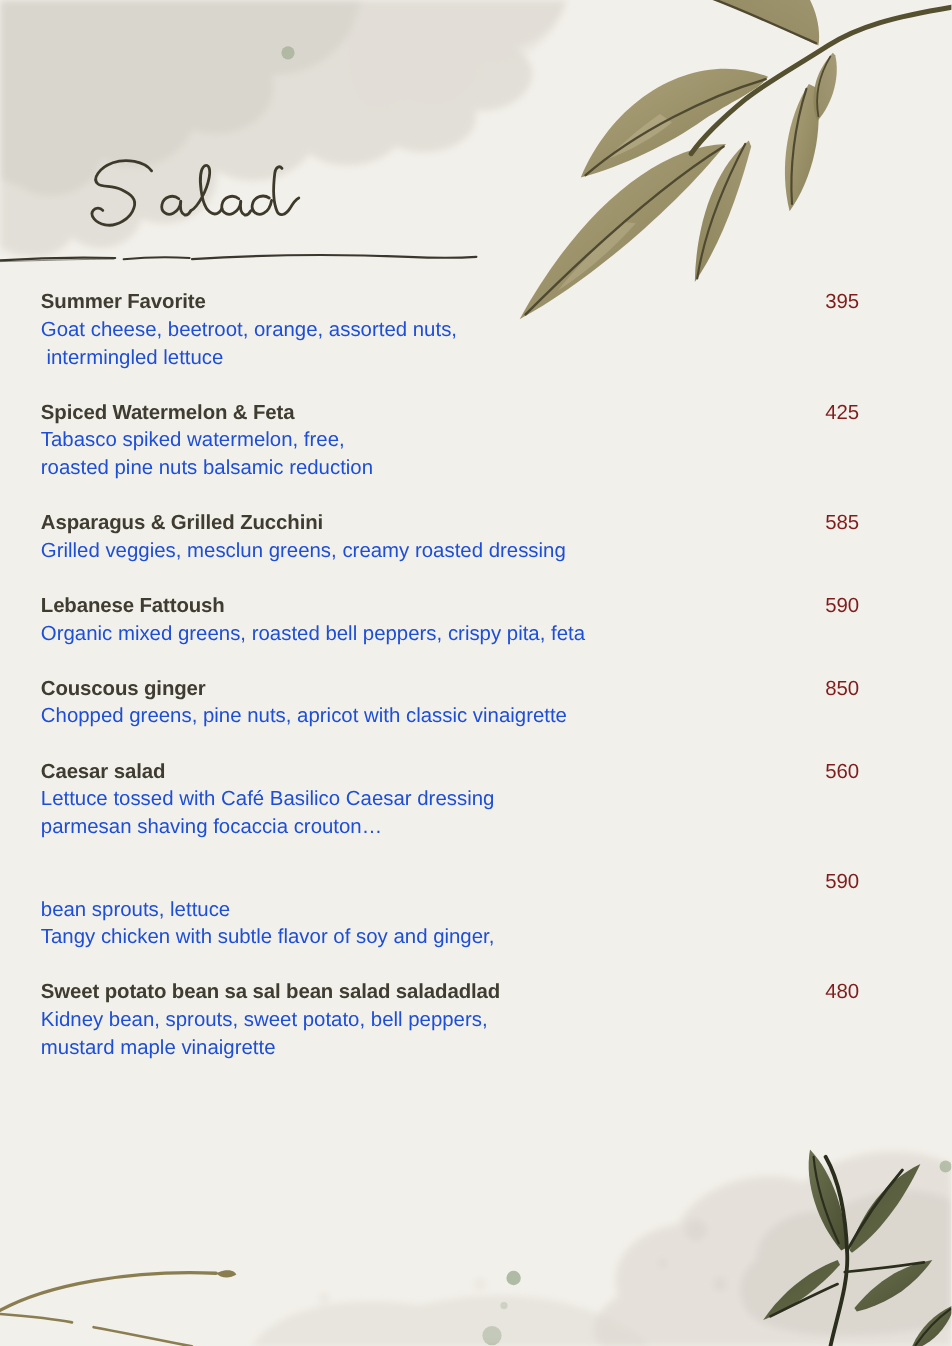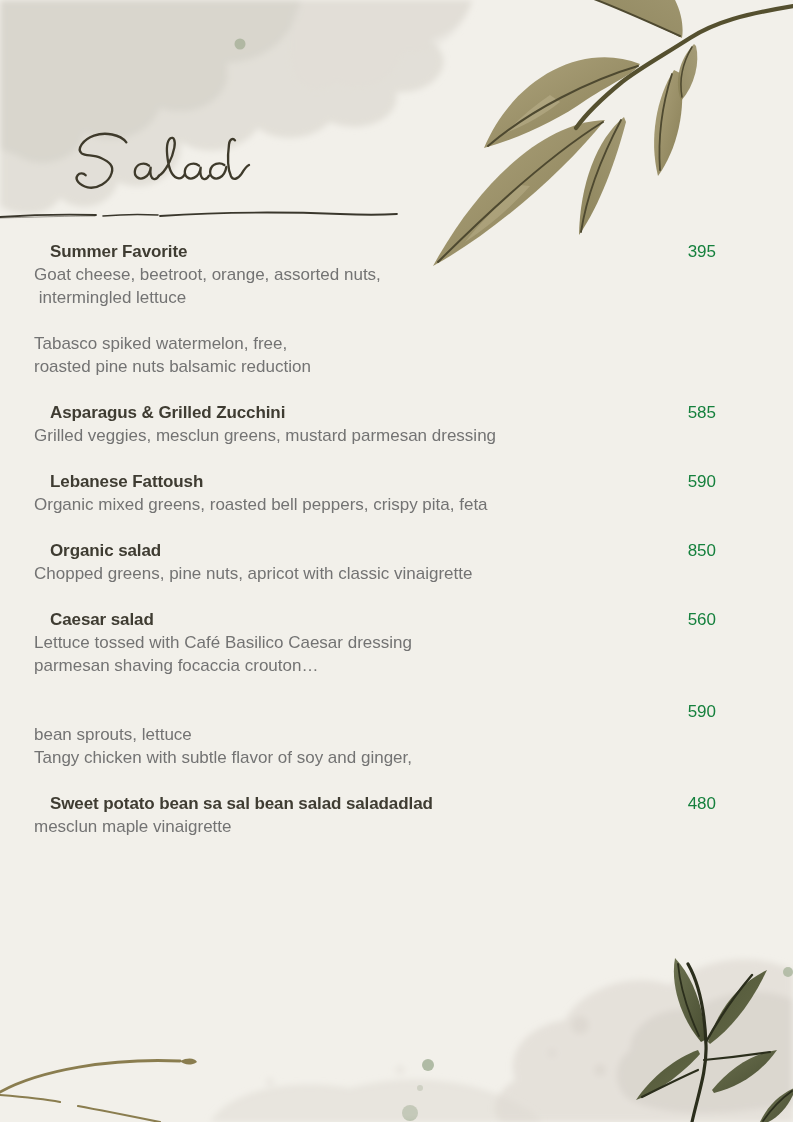--- a/index.html
+++ b/index.html
@@ -21,32 +21,32 @@
   .script-title { position: absolute; left: 55px; top: 118px; width: 200px; height: 92px; }
   .divider { position: absolute; left: 0; top: 208px; width: 400px; height: 16px; }
 
   .visually-hidden {
     position: absolute; width: 1px; height: 1px;
     overflow: hidden; clip-path: inset(50%); white-space: nowrap;
   }
 
   .menu { position: absolute; left: 34px; top: 240px; width: 682px; }
   .menu-item { margin-bottom: 23px; }
-  .item-head { display: flex; align-items: baseline; margin-left: 16px; }
+  .item-head { display: flex; align-items: baseline; }
   .item-name {
     font-size: 17px; font-weight: 700; line-height: 23px;
     color: #3f3c32; letter-spacing: -0.1px;
   }
   .item-price {
     margin-left: auto; font-size: 17px; line-height: 23px;
-    color: #15803d; padding-left: 12px;
+    color: #7f1d1d; padding-left: 12px;
   }
   .desc-line {
     font-size: 17px; line-height: 23px;
-    color: #737373; white-space: pre-wrap;
+    color: #1d4ed8; white-space: pre-wrap;
   }
 </style>
 </head>
 <body>
 
 <svg id="wash-top-left" class="deco" width="500" height="240" viewBox="0 0 500 240">
   <defs>
       <filter id="soft1" x="-20%" y="-20%" width="140%" height="140%">
         <feGaussianBlur stdDeviation="3"></feGaussianBlur>
       </filter>
@@ -217,49 +217,53 @@
       <span class="item-name">Summer Favorite</span>
       <span class="item-price">395</span>
     </div>
     <div class="item-desc">
         <div class="desc-line">Goat cheese, beetroot, orange, assorted nuts,</div>
         <div class="desc-line"> intermingled lettuce</div>
       </div>
   </div>
 
   <div class="menu-item">
+    <div class="item-head">
+      <span class="item-name">Spiced Watermelon &amp; Feta</span>
+      <span class="item-price">425</span>
+    </div>
     <div class="item-desc">
         <div class="desc-line">Tabasco spiked watermelon, free,</div>
         <div class="desc-line">roasted pine nuts balsamic reduction</div>
       </div>
   </div>
 
   <div class="menu-item">
     <div class="item-head">
       <span class="item-name">Asparagus &amp; Grilled Zucchini</span>
       <span class="item-price">585</span>
     </div>
     <div class="item-desc">
-        <div class="desc-line">Grilled veggies, mesclun greens, mustard parmesan dressing</div>
+        <div class="desc-line">Grilled veggies, mesclun greens, creamy roasted dressing</div>
       </div>
   </div>
 
   <div class="menu-item">
     <div class="item-head">
       <span class="item-name">Lebanese Fattoush</span>
       <span class="item-price">590</span>
     </div>
     <div class="item-desc">
         <div class="desc-line">Organic mixed greens, roasted bell peppers, crispy pita, feta</div>
       </div>
   </div>
 
   <div class="menu-item">
     <div class="item-head">
-      <span class="item-name">Organic salad</span>
+      <span class="item-name">Couscous ginger</span>
       <span class="item-price">850</span>
     </div>
     <div class="item-desc">
         <div class="desc-line">Chopped greens, pine nuts, apricot with classic vinaigrette</div>
       </div>
   </div>
 
   <div class="menu-item">
     <div class="item-head">
       <span class="item-name">Caesar salad</span>
@@ -280,17 +284,18 @@
         <div class="desc-line">Tangy chicken with subtle flavor of soy and ginger,</div>
       </div>
   </div>
 
   <div class="menu-item">
     <div class="item-head">
       <span class="item-name">Sweet potato bean sa sal bean salad saladadlad</span>
       <span class="item-price">480</span>
     </div>
     <div class="item-desc">
-        <div class="desc-line">mesclun maple vinaigrette</div>
+        <div class="desc-line">Kidney bean, sprouts, sweet potato, bell peppers,</div>
+        <div class="desc-line">mustard maple vinaigrette</div>
       </div>
   </div>
 
 </div>
 
 </body></html>

